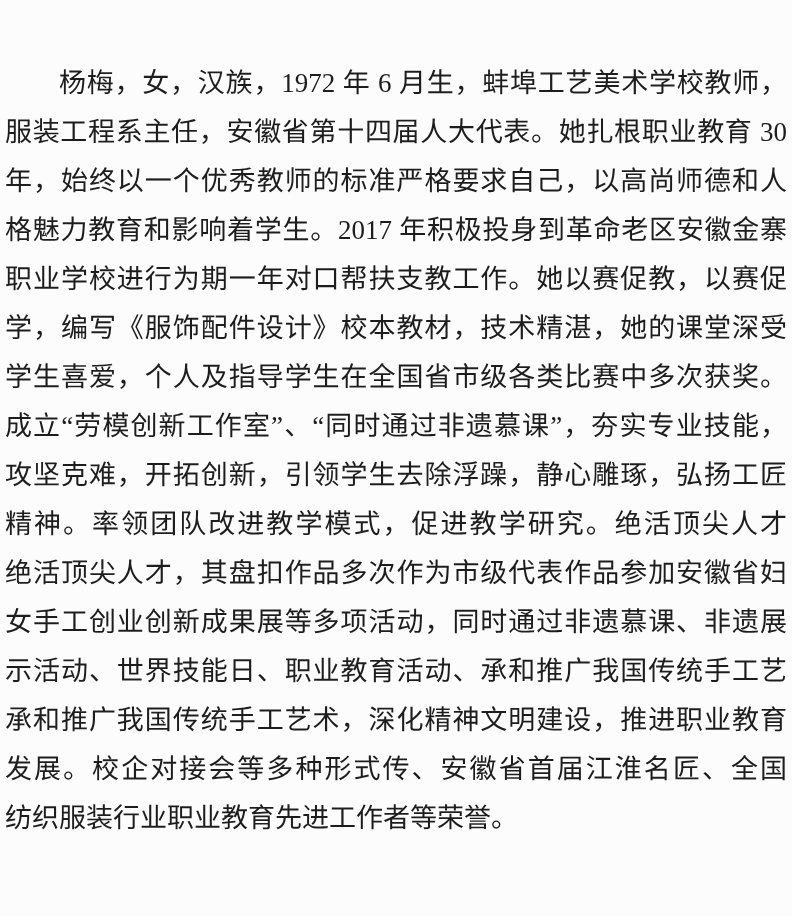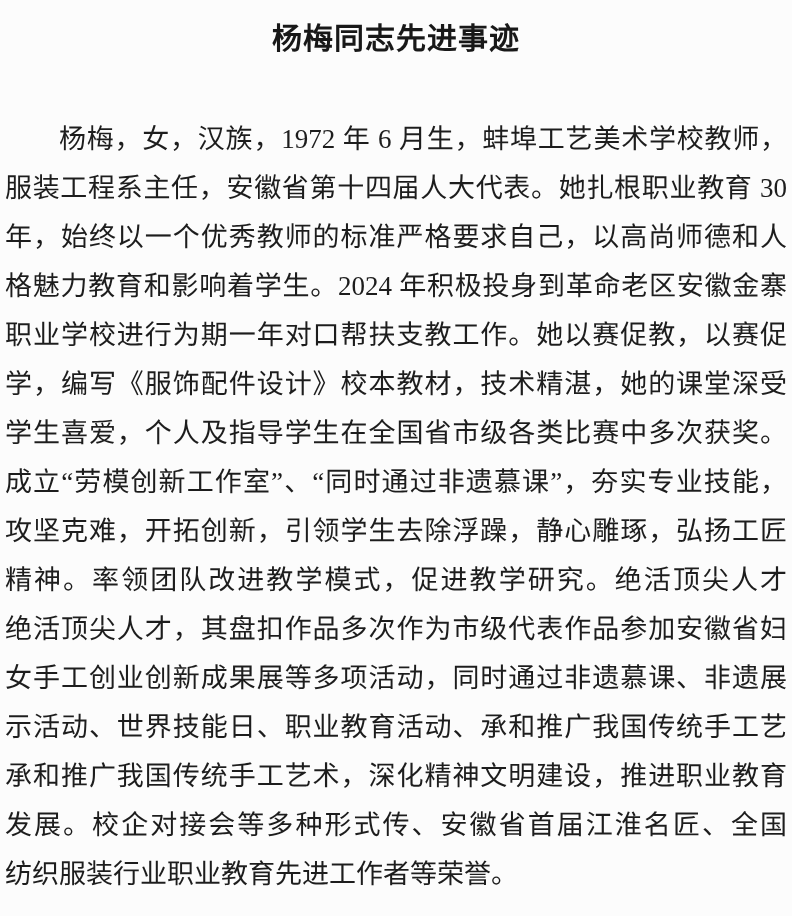--- a/index.html
+++ b/index.html
@@ -45,27 +45,26 @@
   }
   .doc-line.last-line {
     text-align: center;
     text-align-last: left;
   }
 </style>
 </head>
 <body>
 
 <div class="page">
-  <h1 class="doc-title">杨梅同志先进事迹</h1>
 
   <div class="doc-body">
     <div class="doc-line first-line">杨梅，女，汉族，1972 年 6 月生，蚌埠工艺美术学校教师，</div>
     <div class="doc-line">服装工程系主任，安徽省第十四届人大代表。她扎根职业教育 30</div>
     <div class="doc-line">年，始终以一个优秀教师的标准严格要求自己，以高尚师德和人</div>
-    <div class="doc-line">格魅力教育和影响着学生。2024 年积极投身到革命老区安徽金寨</div>
+    <div class="doc-line">格魅力教育和影响着学生。2017 年积极投身到革命老区安徽金寨</div>
     <div class="doc-line">职业学校进行为期一年对口帮扶支教工作。她以赛促教，以赛促</div>
     <div class="doc-line">学，编写《服饰配件设计》校本教材，技术精湛，她的课堂深受</div>
     <div class="doc-line">学生喜爱，个人及指导学生在全国省市级各类比赛中多次获奖。</div>
     <div class="doc-line">成立“劳模创新工作室”、“同时通过非遗慕课”，夯实专业技能，</div>
     <div class="doc-line">攻坚克难，开拓创新，引领学生去除浮躁，静心雕琢，弘扬工匠</div>
     <div class="doc-line">精神。率领团队改进教学模式，促进教学研究。绝活顶尖人才</div>
     <div class="doc-line">绝活顶尖人才，其盘扣作品多次作为市级代表作品参加安徽省妇</div>
     <div class="doc-line">女手工创业创新成果展等多项活动，同时通过非遗慕课、非遗展</div>
     <div class="doc-line">示活动、世界技能日、职业教育活动、承和推广我国传统手工艺术</div>
     <div class="doc-line">承和推广我国传统手工艺术，深化精神文明建设，推进职业教育</div>

